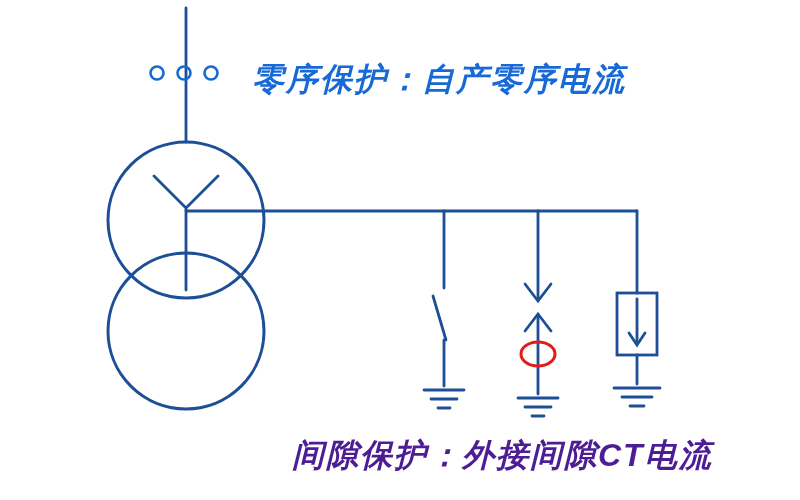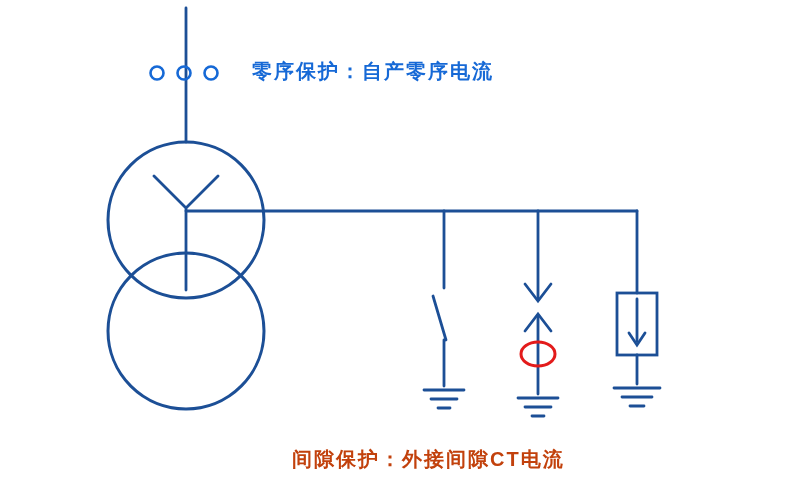--- a/index.html
+++ b/index.html
@@ -16,27 +16,28 @@
     overflow: hidden;
   }
   .canvas svg {
     position: absolute;
     left: 0;
     top: 0;
   }
   .diagram-label {
     position: absolute;
     font-weight: bold;
-    font-size: 20px;
+    font-size: 32px;
     letter-spacing: 2px;
     white-space: nowrap;
     user-select: none;
+    font-style: italic;
   }
   .label-blue { color: #1669d6; left: 252px; top: 58px; }
-  .label-red  { color: #c2410c; left: 292px; top: 446px; }
+  .label-red  { color: #4c1d95; left: 292px; top: 434px; }
 </style>
 </head>
 <body>
 
 <div class="canvas">
 
   <svg width="800" height="500" viewBox="0 0 800 500">
 
     <g fill="none" stroke-width="2.8" stroke-linecap="round" stroke="#1c4f96">
 

